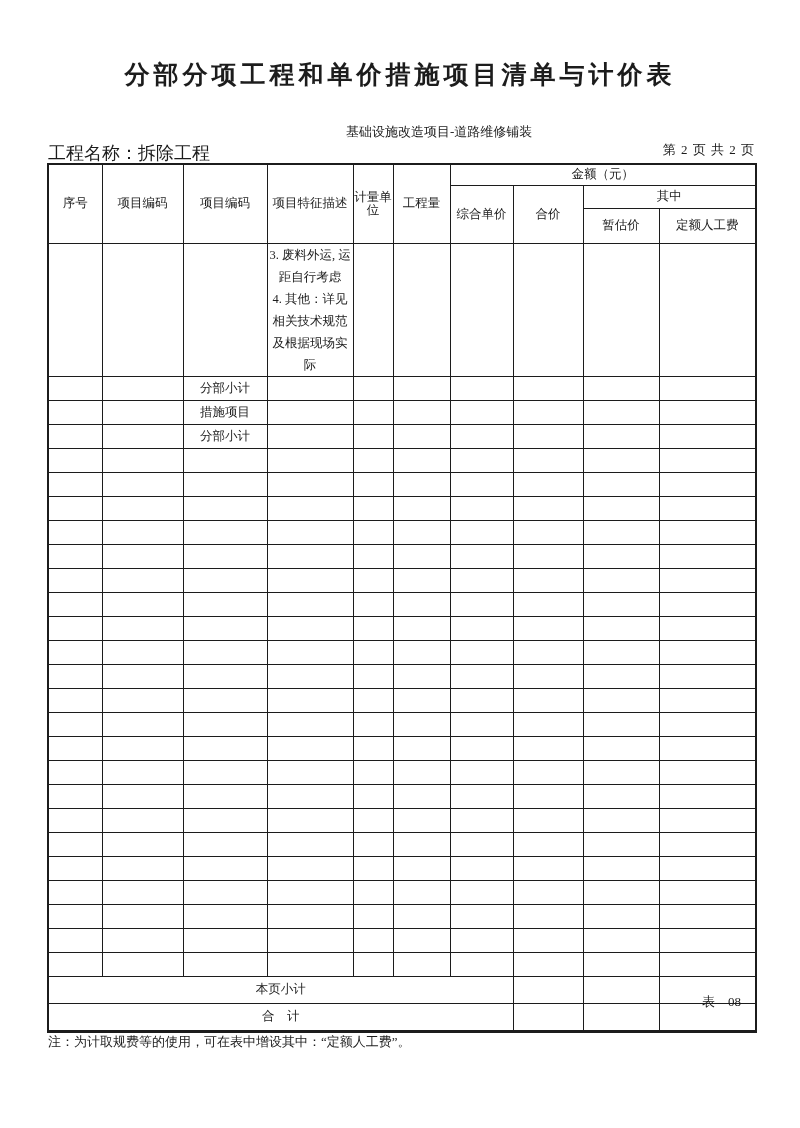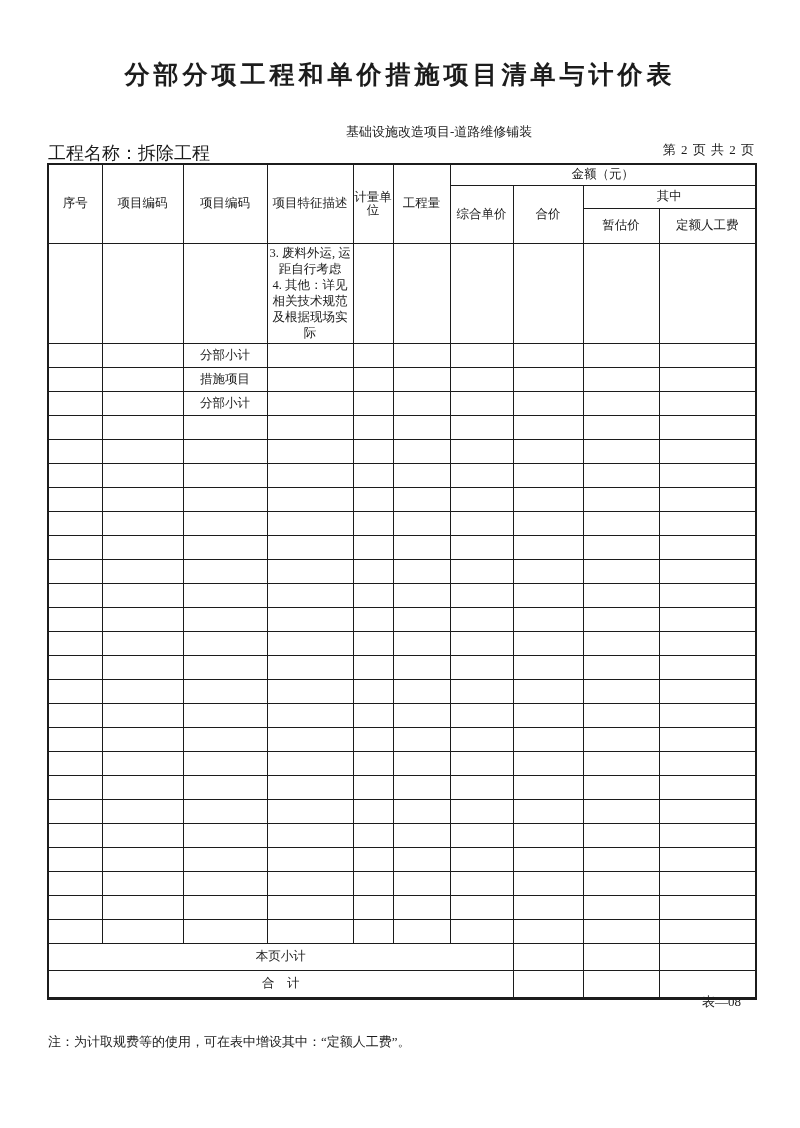--- a/index.html
+++ b/index.html
@@ -50,21 +50,21 @@
   tr.h3 { height:35px; }
   tr.r-tall  { height:100px; }
   tr.r-label { height:24px; }
   tr.r-empty { height:24px; }
   tr.r-subtotal { height:27px;margin-top:10px; }
   tr.r-total    { height:28px; }
   td.cell-left { text-align:left; padding-left:4px; }
   td.feature-cell {
     text-align:left; vertical-align:middle;
     padding:2px 1px 2px 3px;
-    font-size:12px; line-height:16px;margin-left:20px;
+    font-size:12px; line-height:22px;margin-left:20px;
   }
   th.unit-head { line-height:13px; padding:0 2px;font-family:Liberation Serif, serif; }
   .footnote {
     position:absolute; left:48px; top:1013px;
     font-size:13px; white-space:nowrap;margin-top:20px;
   }
   .form-code {
     position:absolute; right:59px; top:993px;
     font-size:13px; white-space:nowrap;
   }

